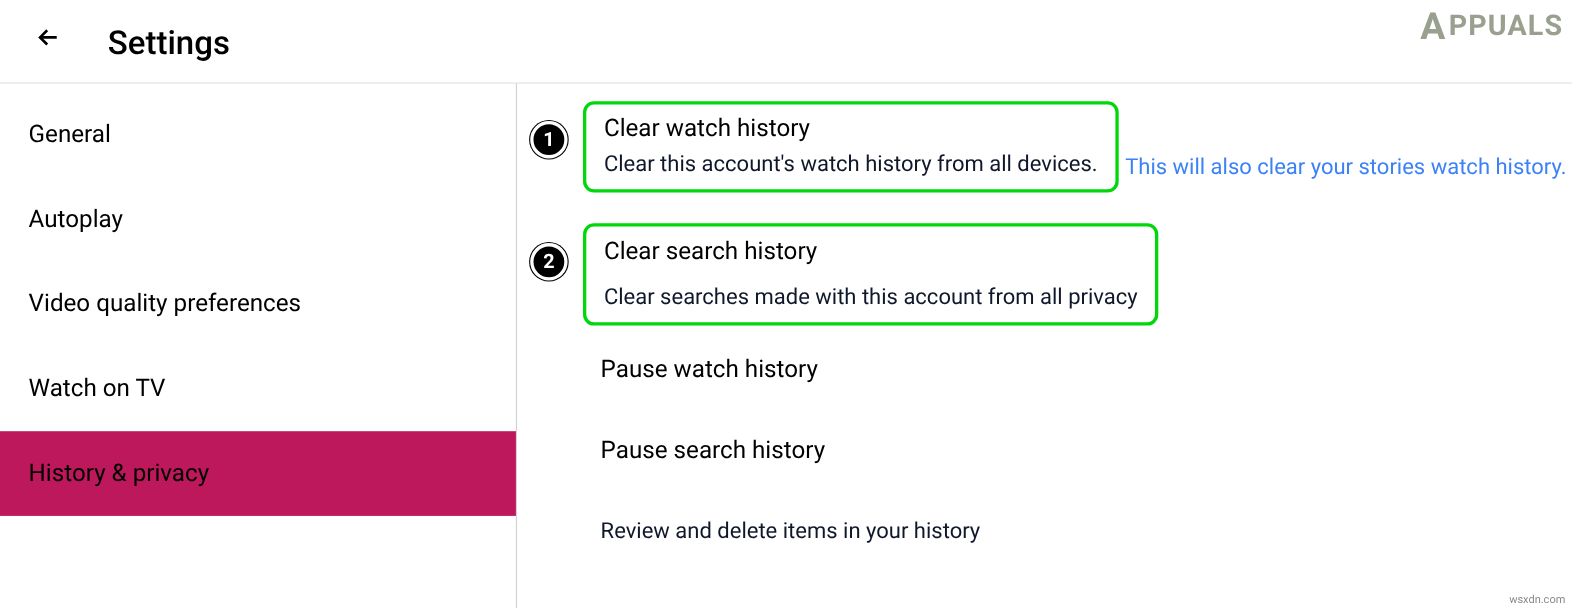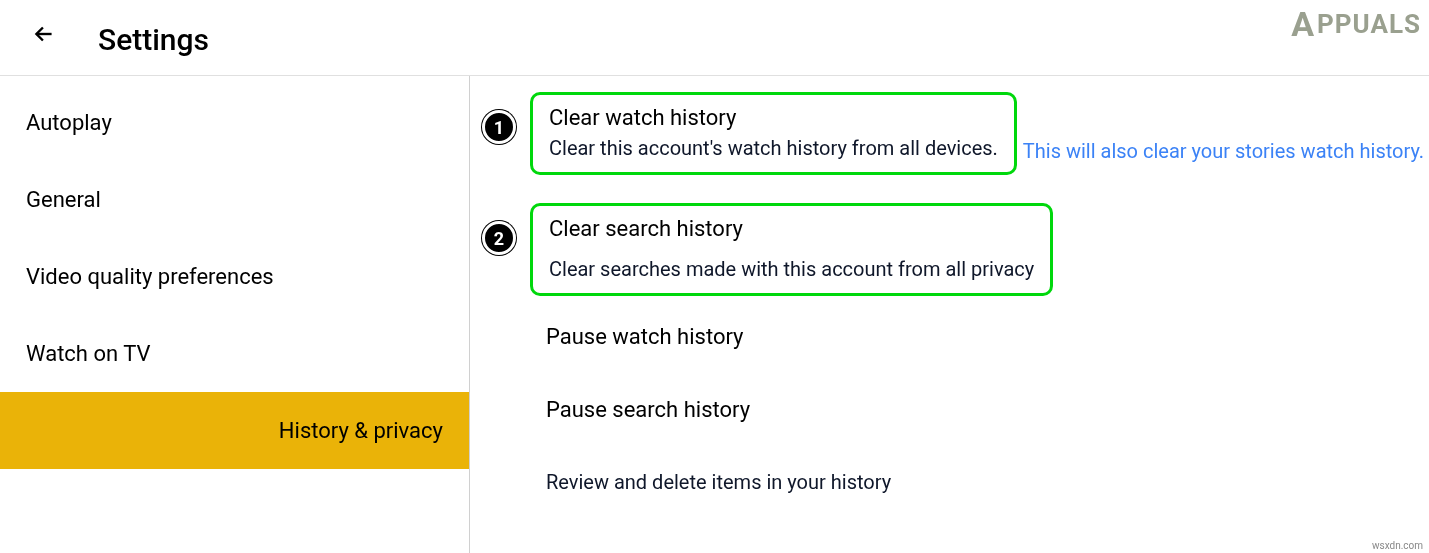--- a/index.html
+++ b/index.html
@@ -45,22 +45,21 @@
       border-right: 1px solid #d0d0d0;
       padding-top: 8px;
     }
     .sidebar-item {
       padding: 26px 26px;
       font-size: 22px;
       color: #000;
       cursor: pointer;
     }
     .sidebar-item.active {
-      background: #eab308;
-      text-align: right;
+      background: #be185d;
     }
     .main {
       flex: 1;
       padding: 16px 0 0 0;
       position: relative;
     }
     .option-row {
       position: relative;
       margin-bottom: 28px;
       padding-left: 60px;
@@ -160,22 +159,22 @@
     <svg width="26" height="26" viewBox="0 0 24 24" fill="none" stroke="#000" stroke-width="2.2">
       <path d="M19 12H5"></path>
       <path d="M11 18l-6-6 6-6"></path>
     </svg>
   </div>
   <div class="header-title">Settings</div>
 </div>
 
 <div class="content-wrap">
   <div class="sidebar">
+    <div class="sidebar-item">General</div>
     <div class="sidebar-item">Autoplay</div>
-    <div class="sidebar-item">General</div>
     <div class="sidebar-item">Video quality preferences</div>
     <div class="sidebar-item">Watch on TV</div>
     <div class="sidebar-item active">History &amp; privacy</div>
   </div>
 
   <div class="main">
 
     <div class="option-row">
       <div class="step-badge">1</div>
       <div class="row1-container">

